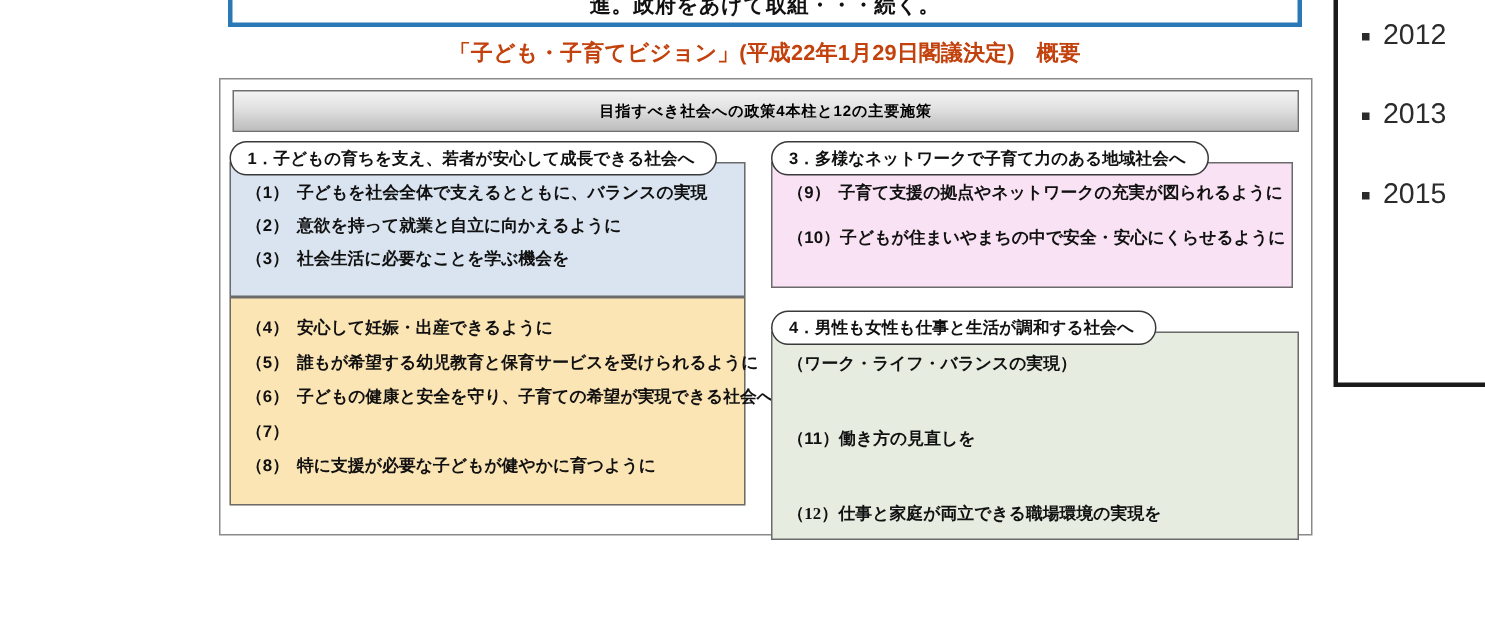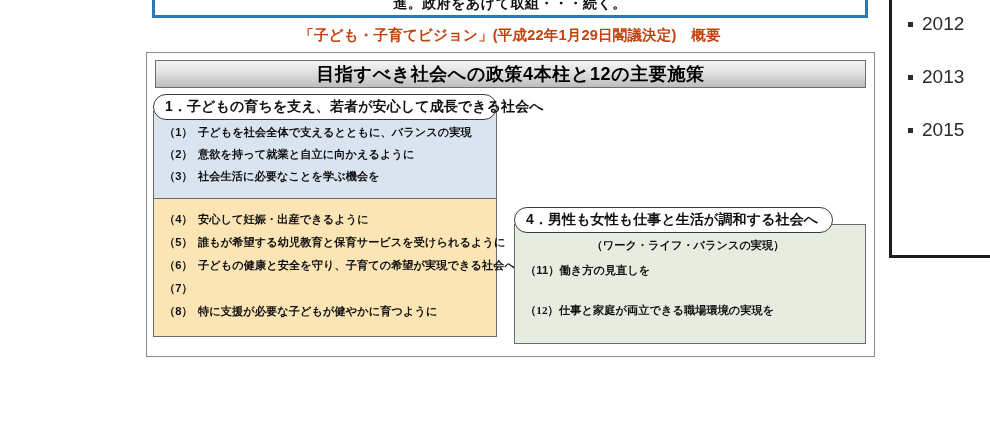--- a/index.html
+++ b/index.html
@@ -74,21 +74,21 @@
     width: 711px;
     height: 28px;
     box-sizing: border-box;
     border: 1px solid #6f6f6f;
     background: linear-gradient(to bottom, #f3f3f3 0%, #e3e3e3 40%, #c9c9c9 80%, #bdbdbd 100%);
     display: flex;
     align-items: center;
     justify-content: center;
   }
   .banner-text {
-    font-size: 18px;
+    font-size: 10px;
     font-weight: bold;
     color: #000000;
     letter-spacing: 0.6px;
     white-space: nowrap;
   }
 
   
   .grid {
     position: absolute;
     left: 6px;
@@ -108,21 +108,21 @@
   .quad-head {
     position: relative;
     z-index: 3;
     display: inline-block;
     max-width: 100%;
     box-sizing: border-box;
     border: 1.3px solid #3a3a3a;
     border-radius: 13px;
     background: #ffffff;
     padding: 3px 14px 3px 11px;
-    font-size: 14px;
+    font-size: 11px;
     font-weight: bold;
     color: #111111;
     white-space: nowrap;
     letter-spacing: 0.1px;
   }
 
   
   .quad-body {
     position: relative;
     margin-top: -9px;
@@ -149,25 +149,25 @@
   .measure .num {
     flex: 0 0 auto;
     min-width: 34px;
     text-align: left;
   }
   .measure .txt { flex: 1 1 auto; }
 
   .quad.q1 .measure { margin-bottom: 8px; }
   .quad.q2 .measure { margin-bottom: 9px; }
   .quad.q3 .measure { margin-bottom: 16px; }
-  .quad.q4 .measure { margin-bottom: 26px; }
+  .quad.q4 .measure { margin-bottom: 26px; margin-top: 36px; }
   .quad.q4 .measure:last-child { margin-bottom: 0; font-family: Liberation Serif, serif; }
 
   .wlb-note {
-    text-align: center;
+    text-align: left;
     font-size: 11.2px;
     font-weight: bold;
     color: #111111;
     margin: 0 4px 10px 0;
     white-space: nowrap;
   }
 
   
   .side-panel {
     position: absolute;
@@ -254,20 +254,33 @@
         <div class="measure">
           <span class="num">（7）</span>
         </div>
         <div class="measure">
           <span class="num">（8）</span>
           <span class="txt">特に支援が必要な子どもが健やかに育つように</span>
         </div>
       </div>
     </div>
 
+    <div class="quad q3">
+      <div class="quad-head">3．多様なネットワークで子育て力のある地域社会へ</div>
+      <div class="quad-body">
+        <div class="measure">
+          <span class="num">（9）</span>
+          <span class="txt">子育て支援の拠点やネットワークの充実が図られるように</span>
+        </div>
+        <div class="measure">
+          <span class="num">（10）</span>
+          <span class="txt">子どもが住まいやまちの中で安全・安心にくらせるように</span>
+        </div>
+      </div>
+    </div>
 
     <div class="quad q4">
       <div class="quad-head">4．男性も女性も仕事と生活が調和する社会へ</div>
       <div class="quad-body">
         <div class="wlb-note">（ワーク・ライフ・バランスの実現）</div>
         <div class="measure">
           <span class="num">（11）</span>
           <span class="txt">働き方の見直しを</span>
         </div>
         <div class="measure">

